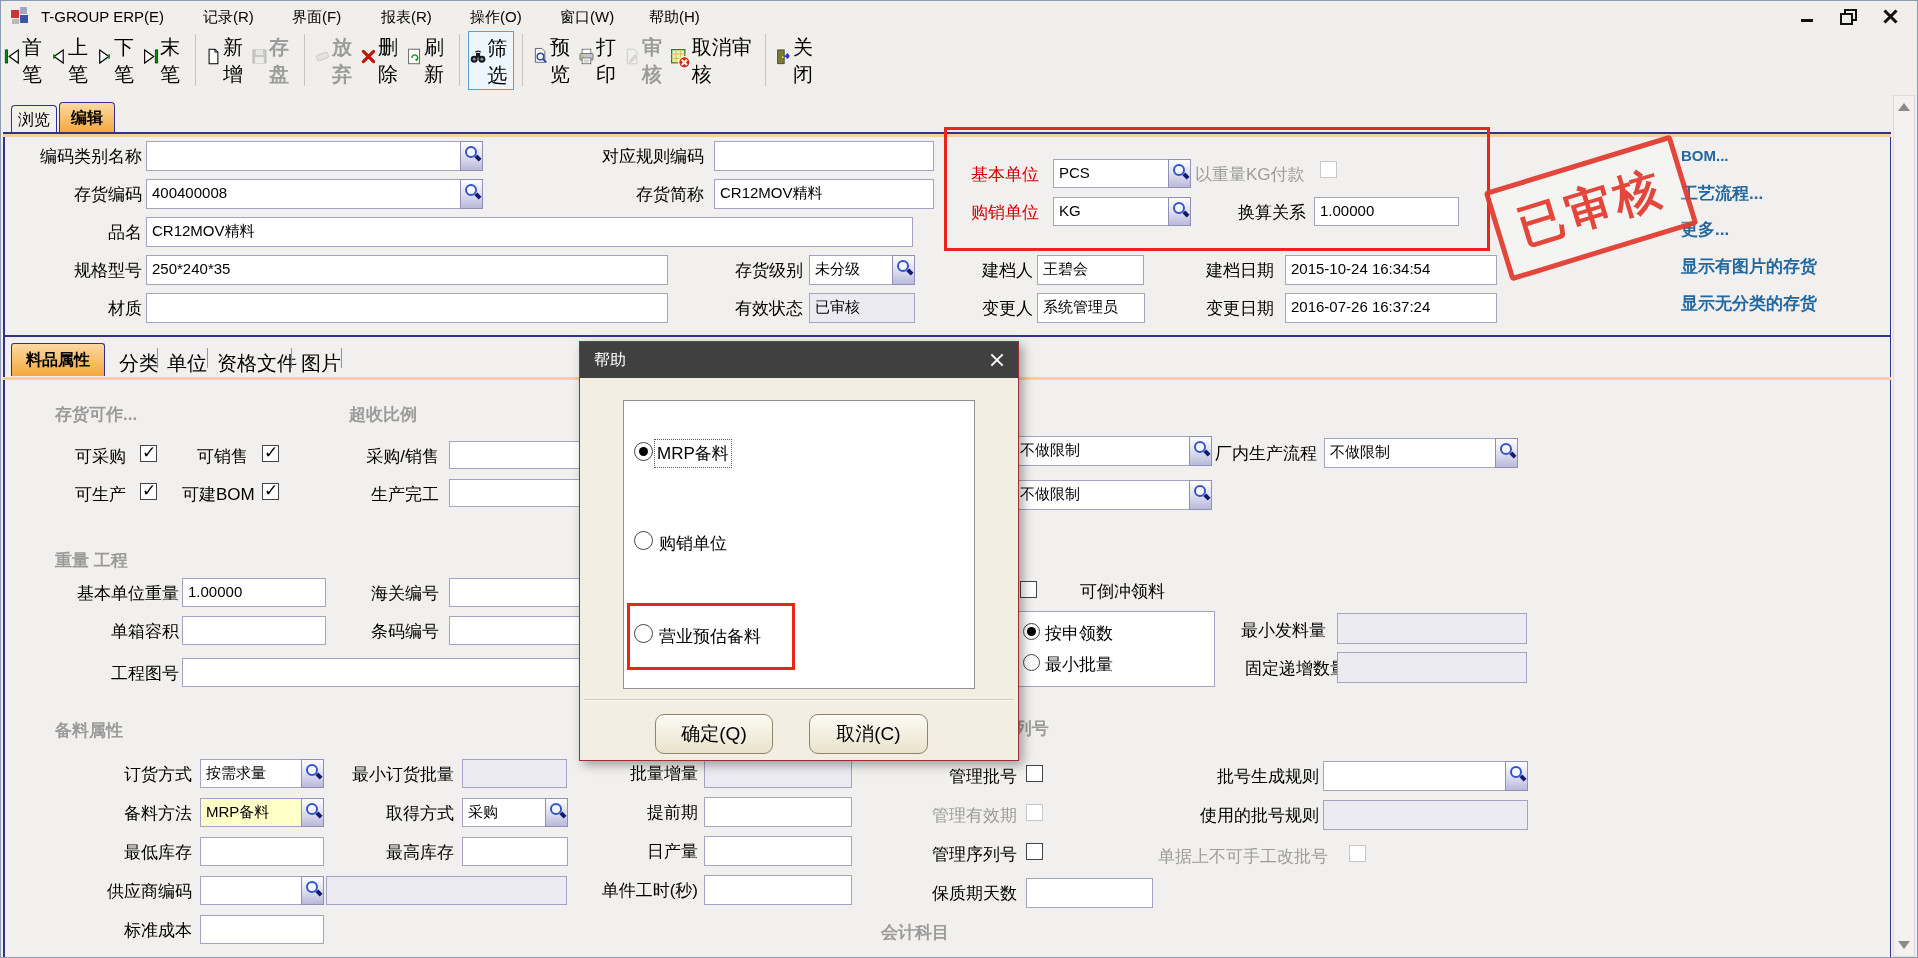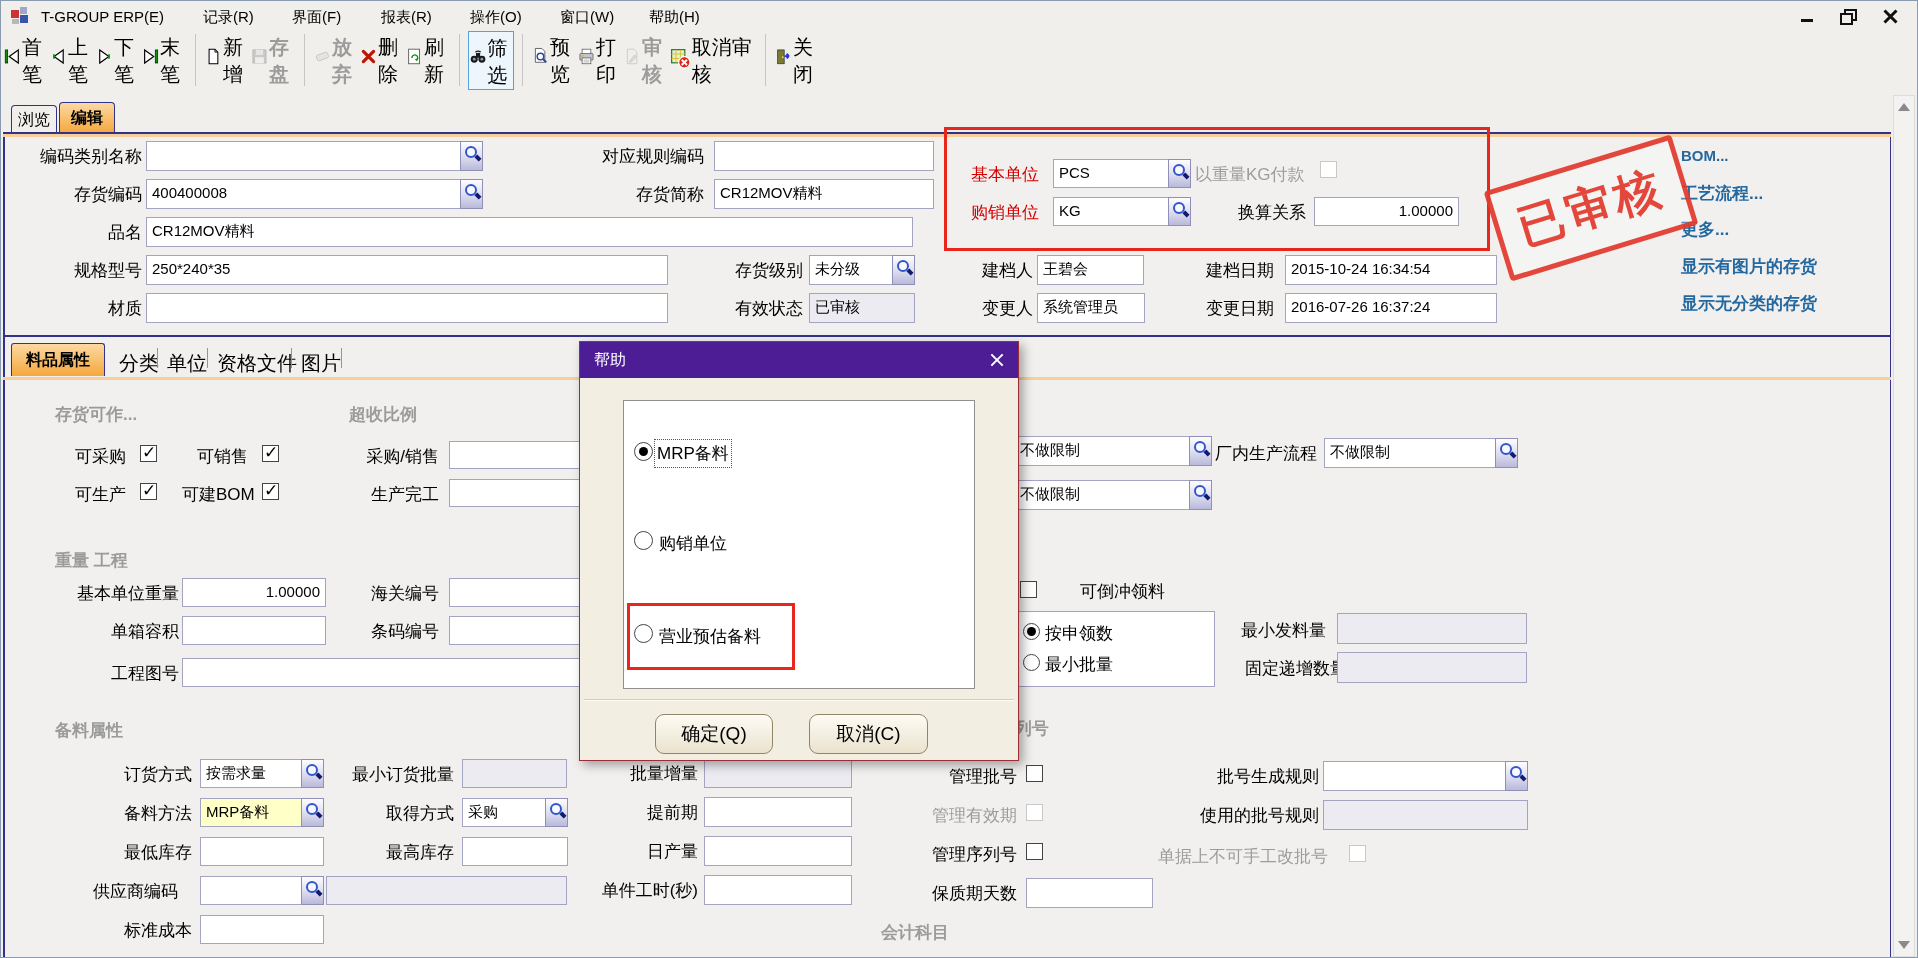--- a/index.html
+++ b/index.html
@@ -9,21 +9,21 @@
   
   .lbl{position:absolute;font-size:17px;color:#000;white-space:nowrap;line-height:1.2;}
   .lbl.r{transform:translateX(-100%);}
   .lbl.gray{color:#9c9c9c;}
   .lbl.red{color:#d40000;}
   .sec{position:absolute;font-size:17px;font-weight:bold;color:#9b9b9b;white-space:nowrap;}
   
   .inp{position:absolute;background:#fff;border:1px solid #a3a3c2;font-size:15px;
        padding:4px 5px 0;box-sizing:border-box;color:#000;white-space:nowrap;overflow:hidden;}
   .inp.dis{background:#ebebf1;}
-  .inp.tr{text-align:right;}
+  .inp.tr{text-align:left;}
   .fld{position:absolute;display:flex;box-sizing:border-box;}
   .fld .tx{flex:1;background:#fff;border:1px solid #a3a3c2;border-right:none;
        padding:4px 5px 0;font-size:15px;box-sizing:border-box;overflow:hidden;white-space:nowrap;}
   .fld.ylw .tx{background:#ffffc8;}
   .lk{width:23px;border:1px solid #8f8fb8;box-sizing:border-box;cursor:pointer;position:relative;
       background:linear-gradient(180deg,#fdfdff 0%,#dcdcef 55%,#b9b9da 100%);}
   .lk::before{content:"";position:absolute;left:4px;top:4px;width:8px;height:8px;
       border:2px solid #3355cc;border-radius:50%;background:#f8f8ff;}
   .lk::after{content:"";position:absolute;left:14px;top:14px;width:6px;height:4px;
       background:#101a70;transform:rotate(45deg);}
@@ -63,21 +63,21 @@
   .vsep{position:absolute;width:1px;height:20px;background:#9090b8;}
   
   .gbox{position:absolute;background:#fff;border:1px solid #a3a3c2;box-sizing:border-box;}
   
   #stamp{position:absolute;left:1492px;top:160px;width:186px;height:84px;border:5px solid #e23b2e;
          border-radius:4px;transform:rotate(-17deg);display:flex;align-items:center;justify-content:center;
          color:#e23b2e;font-size:46px;font-weight:bold;letter-spacing:4px;opacity:.93;z-index:7;background:rgba(255,255,255,.25);}
   
   #dlg{position:absolute;left:578px;top:340px;width:438px;height:418px;background:#f2eee2;
        border:1px solid #9b2d36;box-shadow:4px 4px 10px rgba(0,0,0,.35);z-index:20;}
-  #dlg-title{position:absolute;left:0;top:0;width:100%;height:36px;background:#4c1d95;
+  #dlg-title{position:absolute;left:0;top:0;width:100%;height:36px;background:#404040;
        color:#fff;font-size:16px;line-height:36px;padding-left:14px;box-sizing:border-box;}
   #dlg-close{position:absolute;right:12px;top:9px;width:18px;height:18px;cursor:pointer;}
   #dlg-close::before,#dlg-close::after{content:"";position:absolute;left:8px;top:1px;width:2px;height:16px;background:#fff;}
   #dlg-close::before{transform:rotate(45deg);}
   #dlg-close::after{transform:rotate(-45deg);}
   #dlg-box{position:absolute;left:43px;top:58px;width:350px;height:287px;background:#fff;border:1px solid #909090;}
   .dopt{position:absolute;font-size:17px;white-space:nowrap;}
   .dopt.focus{outline:1px dotted #555;outline-offset:2px;}
   .rd.big{width:19px;height:19px;}
   .rd.big.on::after{left:4px;top:4px;width:9px;height:9px;}
@@ -385,21 +385,21 @@
   <div class="fld" style="left:461px;top:797px;width:106px;height:29px;">
     <div class="tx">采购</div>
       <div class="lk"></div>
   </div>
 
   <div class="lbl r" style="left:191px;top:842px;">最低库存</div>
   <div class="inp" style="left:199px;top:836px;width:124px;height:29px;"></div>
   <div class="lbl r" style="left:453px;top:842px;">最高库存</div>
   <div class="inp" style="left:461px;top:836px;width:106px;height:29px;"></div>
 
-  <div class="lbl r" style="left:177px;top:881px;">供应商编码</div>
+  <div class="lbl r" style="left:191px;top:881px;">供应商编码</div>
   <div class="fld" style="left:199px;top:875px;width:124px;height:29px;">
     <div class="tx"></div>
       <div class="lk"></div>
   </div>
   <div class="inp dis" style="left:325px;top:875px;width:241px;height:29px;"></div>
 
   <div class="lbl r" style="left:191px;top:920px;">标准成本</div>
   <div class="inp" style="left:199px;top:914px;width:124px;height:29px;"></div>
 
   <div class="lbl r" style="left:697px;top:763px;">批量增量</div>

